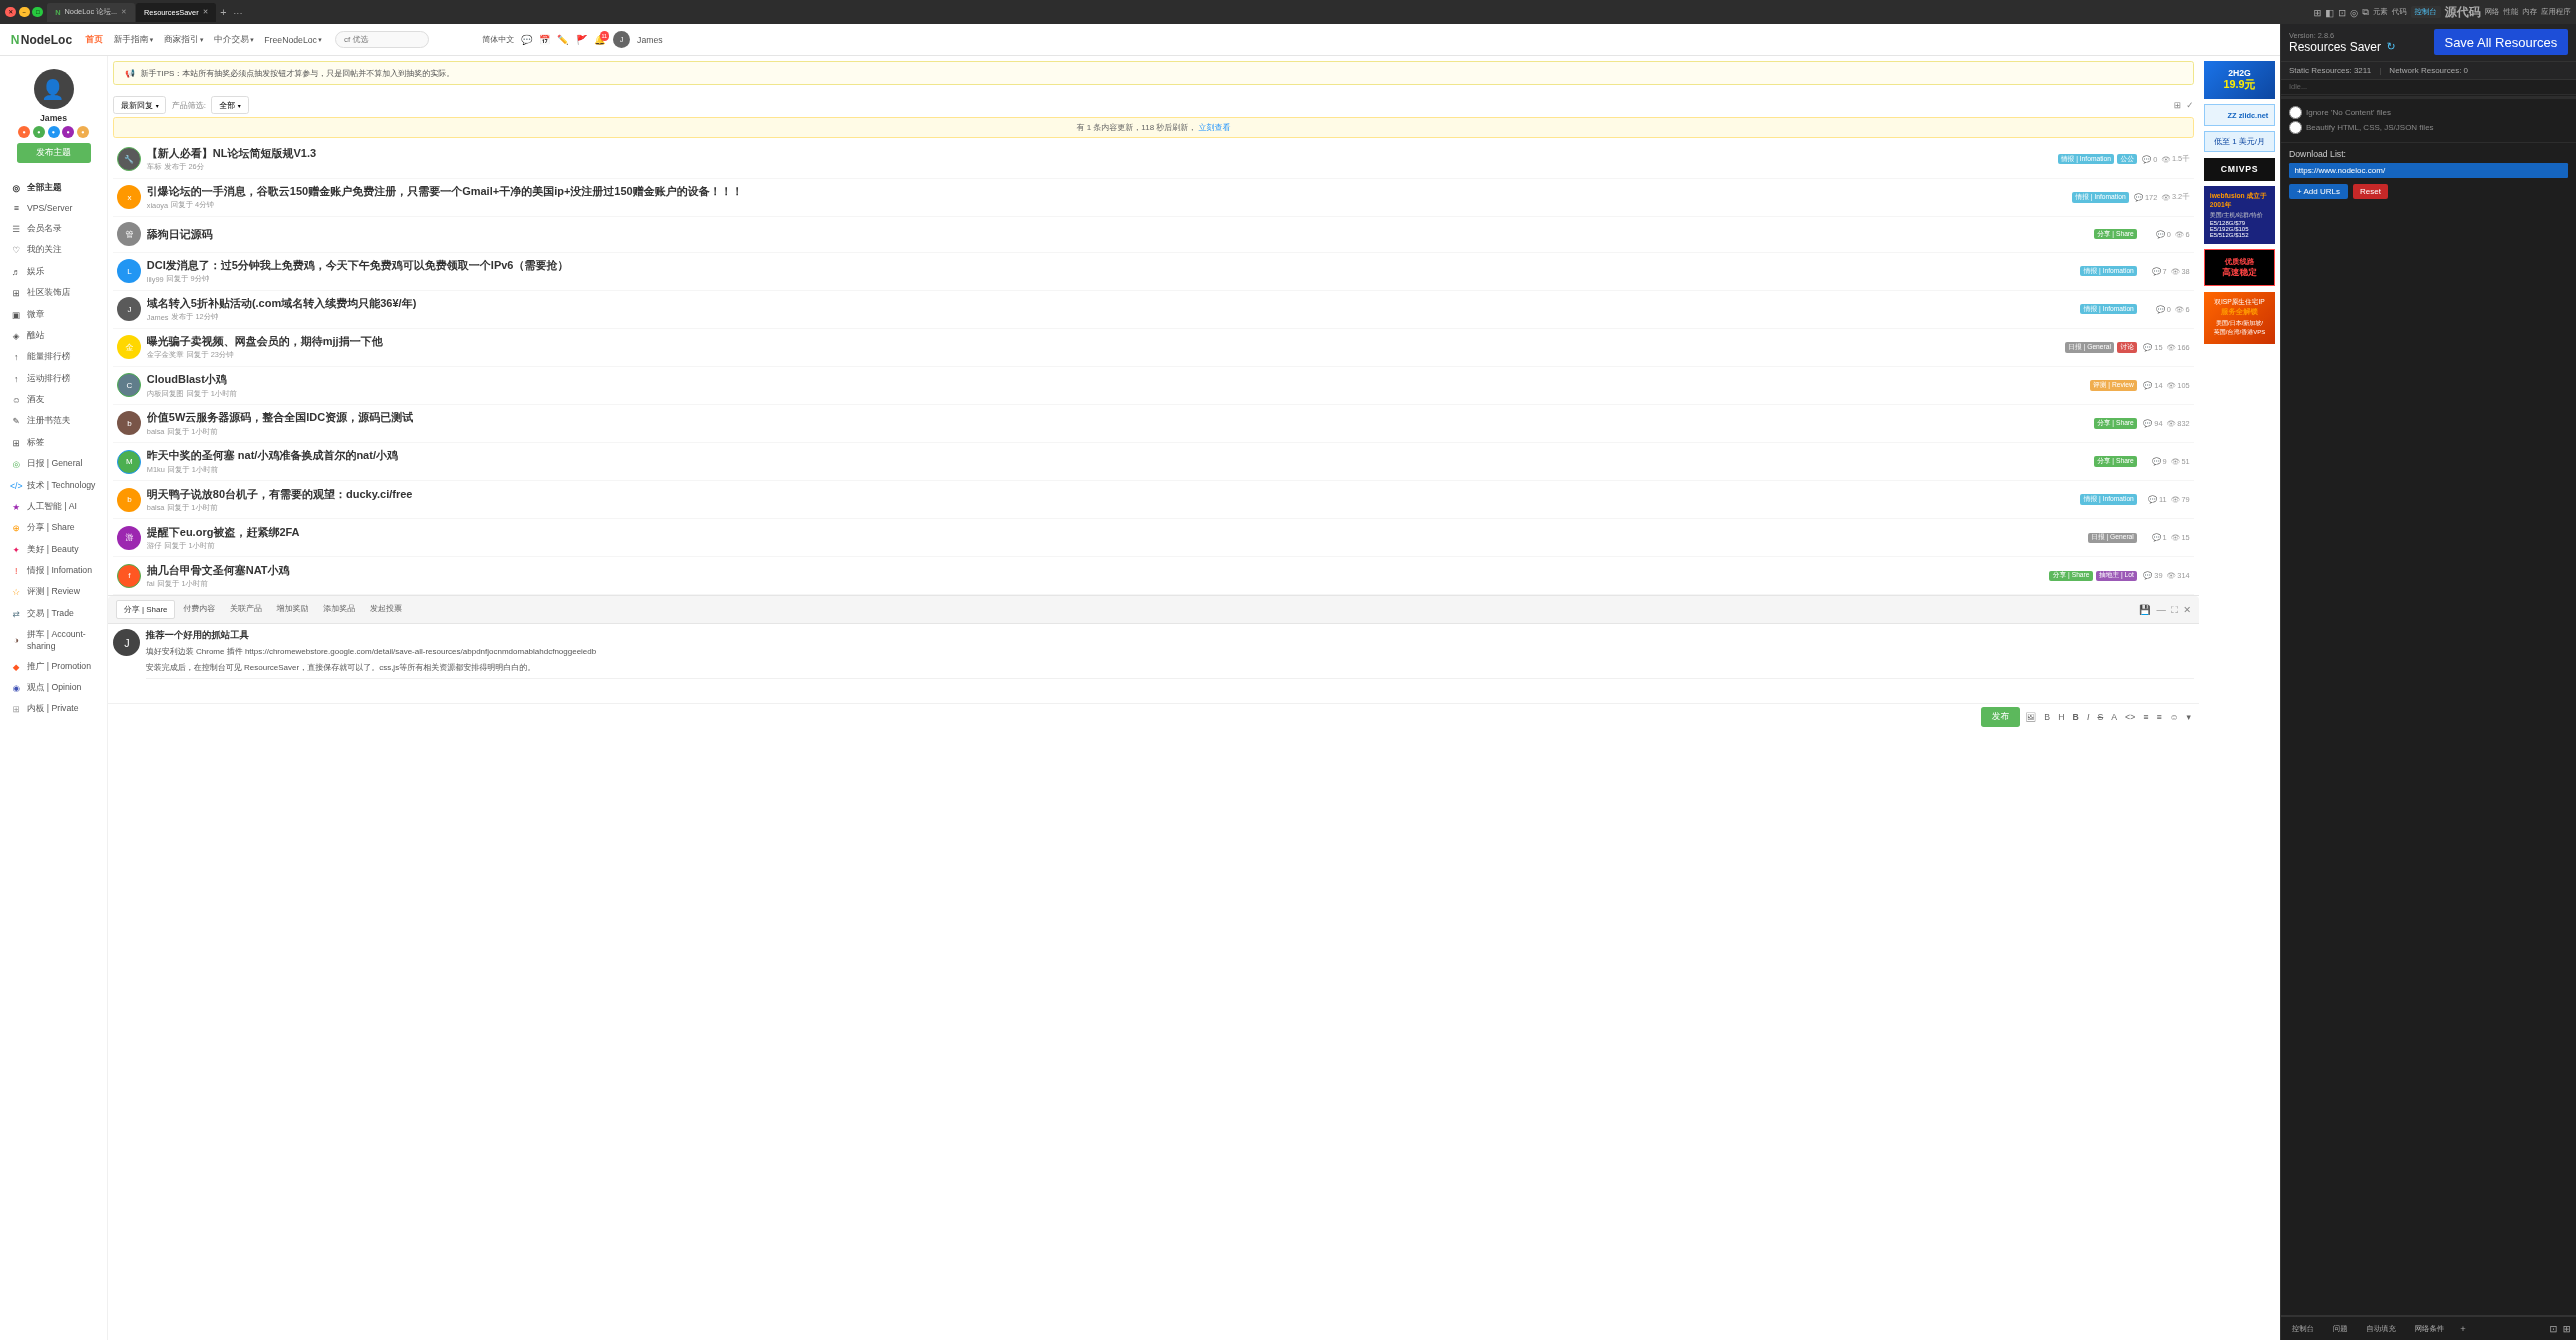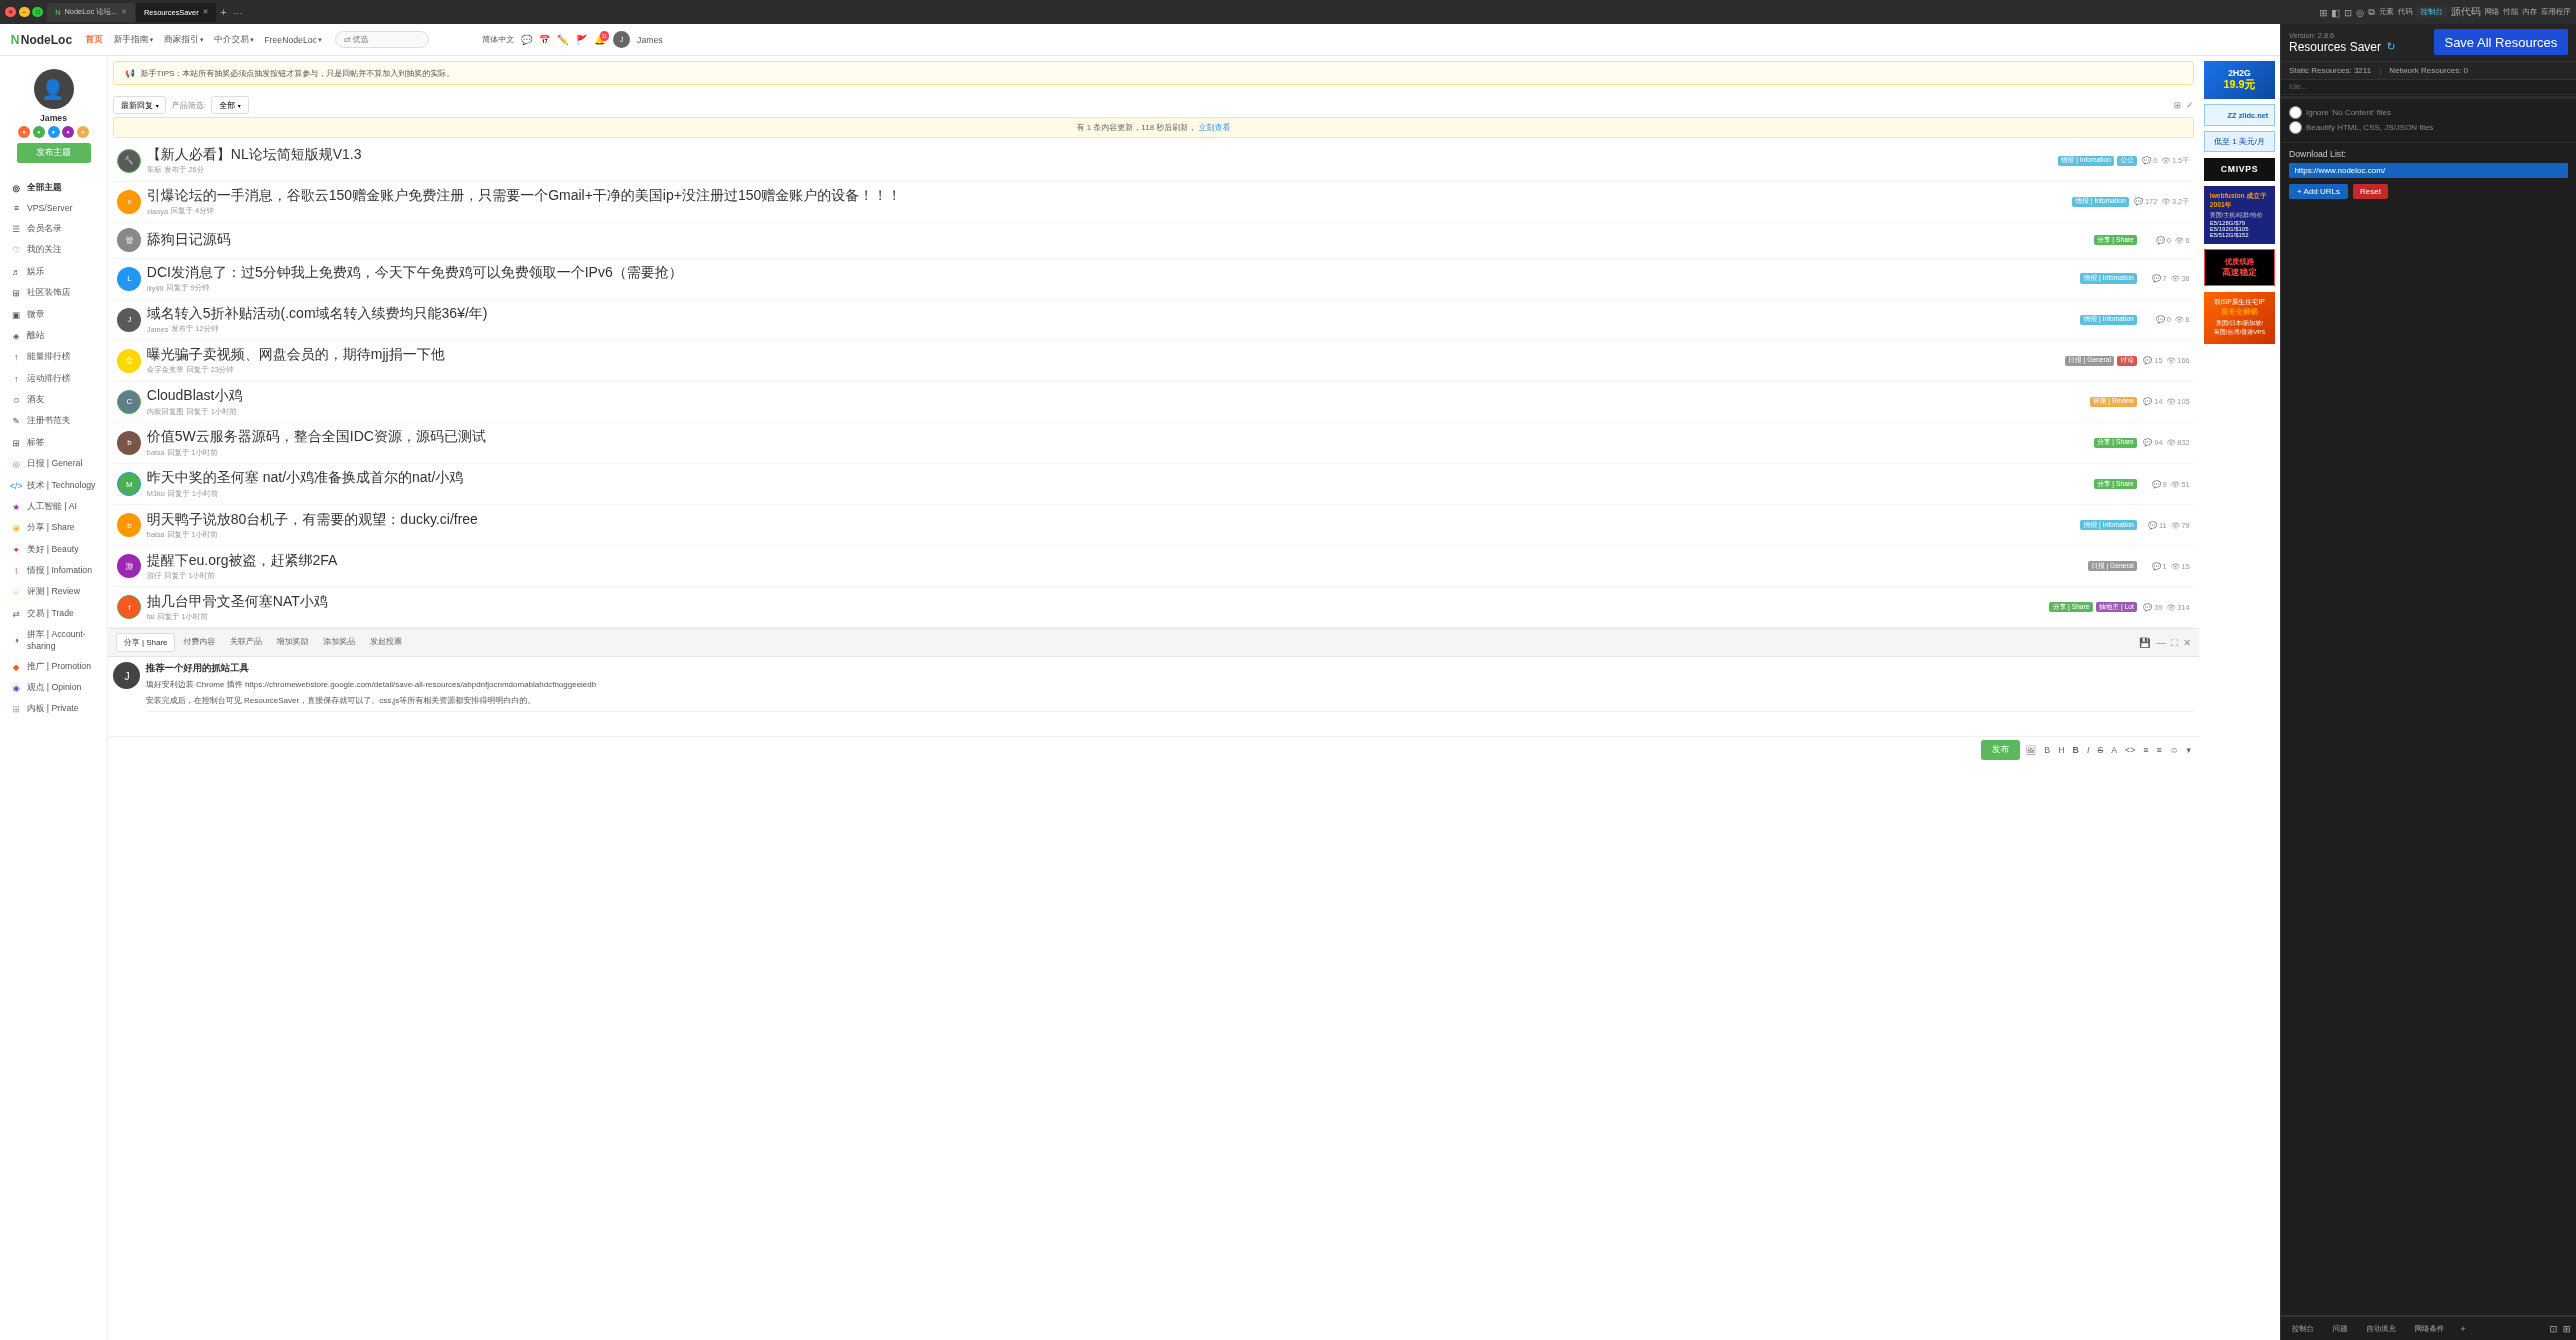--- a/index.html
+++ b/index.html
@@ -63,21 +63,21 @@
     .update-bar { background: #fffbe6; border: 0.7px solid #ffe58f; padding: 4px 10.8px; font-size: 8px; color: #666; margin: 0 5.4px 2.7px; border-radius: 2.7px; text-align: center; }
     .update-bar a { color: #1890ff; cursor: pointer; }
     .feed-icons { margin-left: auto; display: flex; gap: 5.4px; }
 
     
     .post-list { padding: 0 5.4px; }
     .post-item { display: flex; align-items: center; padding: 5.4px 4px; border-bottom: 0.7px solid #f5f5f5; gap: 5.4px; }
     .post-avatar { width: 24px; height: 24px; border-radius: 50%; background: #888; flex-shrink: 0; display: flex; align-items: center; justify-content: center; color: #fff; font-size: 8px; overflow: hidden; position: relative; }
     .post-avatar-online { border: 1.3px solid #5cb85c; }
     .post-body { flex: 1; min-width: 0; }
-    .post-title { font-size: 14px; color: #333; font-weight: 400; white-space: nowrap; overflow: hidden; text-overflow: ellipsis; cursor: pointer; }
+    .post-title { font-size: 11px; color: #333; font-weight: 700; white-space: nowrap; overflow: hidden; text-overflow: ellipsis; cursor: pointer; }
     .post-meta { font-size: 7.4px; color: #999; margin-top: 1.3px; display: flex; align-items: center; gap: 2.7px; }
     .post-tags { display: flex; gap: 2.7px; margin-left: auto; flex-shrink: 0; align-items: center; }
     .post-tag { font-size: 6.7px; padding: 0.7px 3.4px; border-radius: 2px; color: #fff; white-space: nowrap; }
     .tag-info { background: #5bc0de; }
     .tag-share { background: #5cb85c; }
     .tag-general { background: #999; }
     .tag-review { background: #f0ad4e; }
     .tag-discuss { background: #d9534f; }
     .tag-lottery { background: #9b59b6; }
     .post-stats { display: flex; align-items: center; gap: 4px; font-size: 7.4px; color: #999; flex-shrink: 0; min-width: 47px; justify-content: flex-end; }
@@ -166,21 +166,21 @@
 
   <div style="display:flex;gap:4px;align-items:center;margin-left:5.4px;">
     <span style="color:#aaa;cursor:pointer;font-size:9.4px;">⊞</span>
     <span style="color:#aaa;cursor:pointer;font-size:9.4px;">◧</span>
     <span style="color:#aaa;cursor:pointer;font-size:9.4px;">⊡</span>
     <span style="color:#aaa;cursor:pointer;font-size:9.4px;">◎</span>
     <span style="color:#aaa;cursor:pointer;font-size:9.4px;">⧉</span>
     <span style="color:#aaa;cursor:pointer;font-size:7.4px;">元素</span>
     <span style="color:#aaa;cursor:pointer;font-size:7.4px;">代码</span>
     <span style="color:#4fc3f7;cursor:pointer;font-size:7.4px;background:#333;padding:1.3px 4px;border-radius:2px;">控制台</span>
-    <span style="color:#aaa;cursor:pointer;font-size:10px;">源代码</span>
+    <span style="color:#aaa;cursor:pointer;font-size:12px;font-weight:bold;">源代码</span>
     <span style="color:#aaa;cursor:pointer;font-size:7.4px;">网络</span>
     <span style="color:#aaa;cursor:pointer;font-size:7.4px;">性能</span>
     <span style="color:#aaa;cursor:pointer;font-size:7.4px;">内存</span>
     <span style="color:#aaa;cursor:pointer;font-size:7.4px;">应用程序</span>
   </div>
 </div>
 
 <div class="main-layout" style="flex:1;overflow:hidden;">
 
   <div class="site-area">

